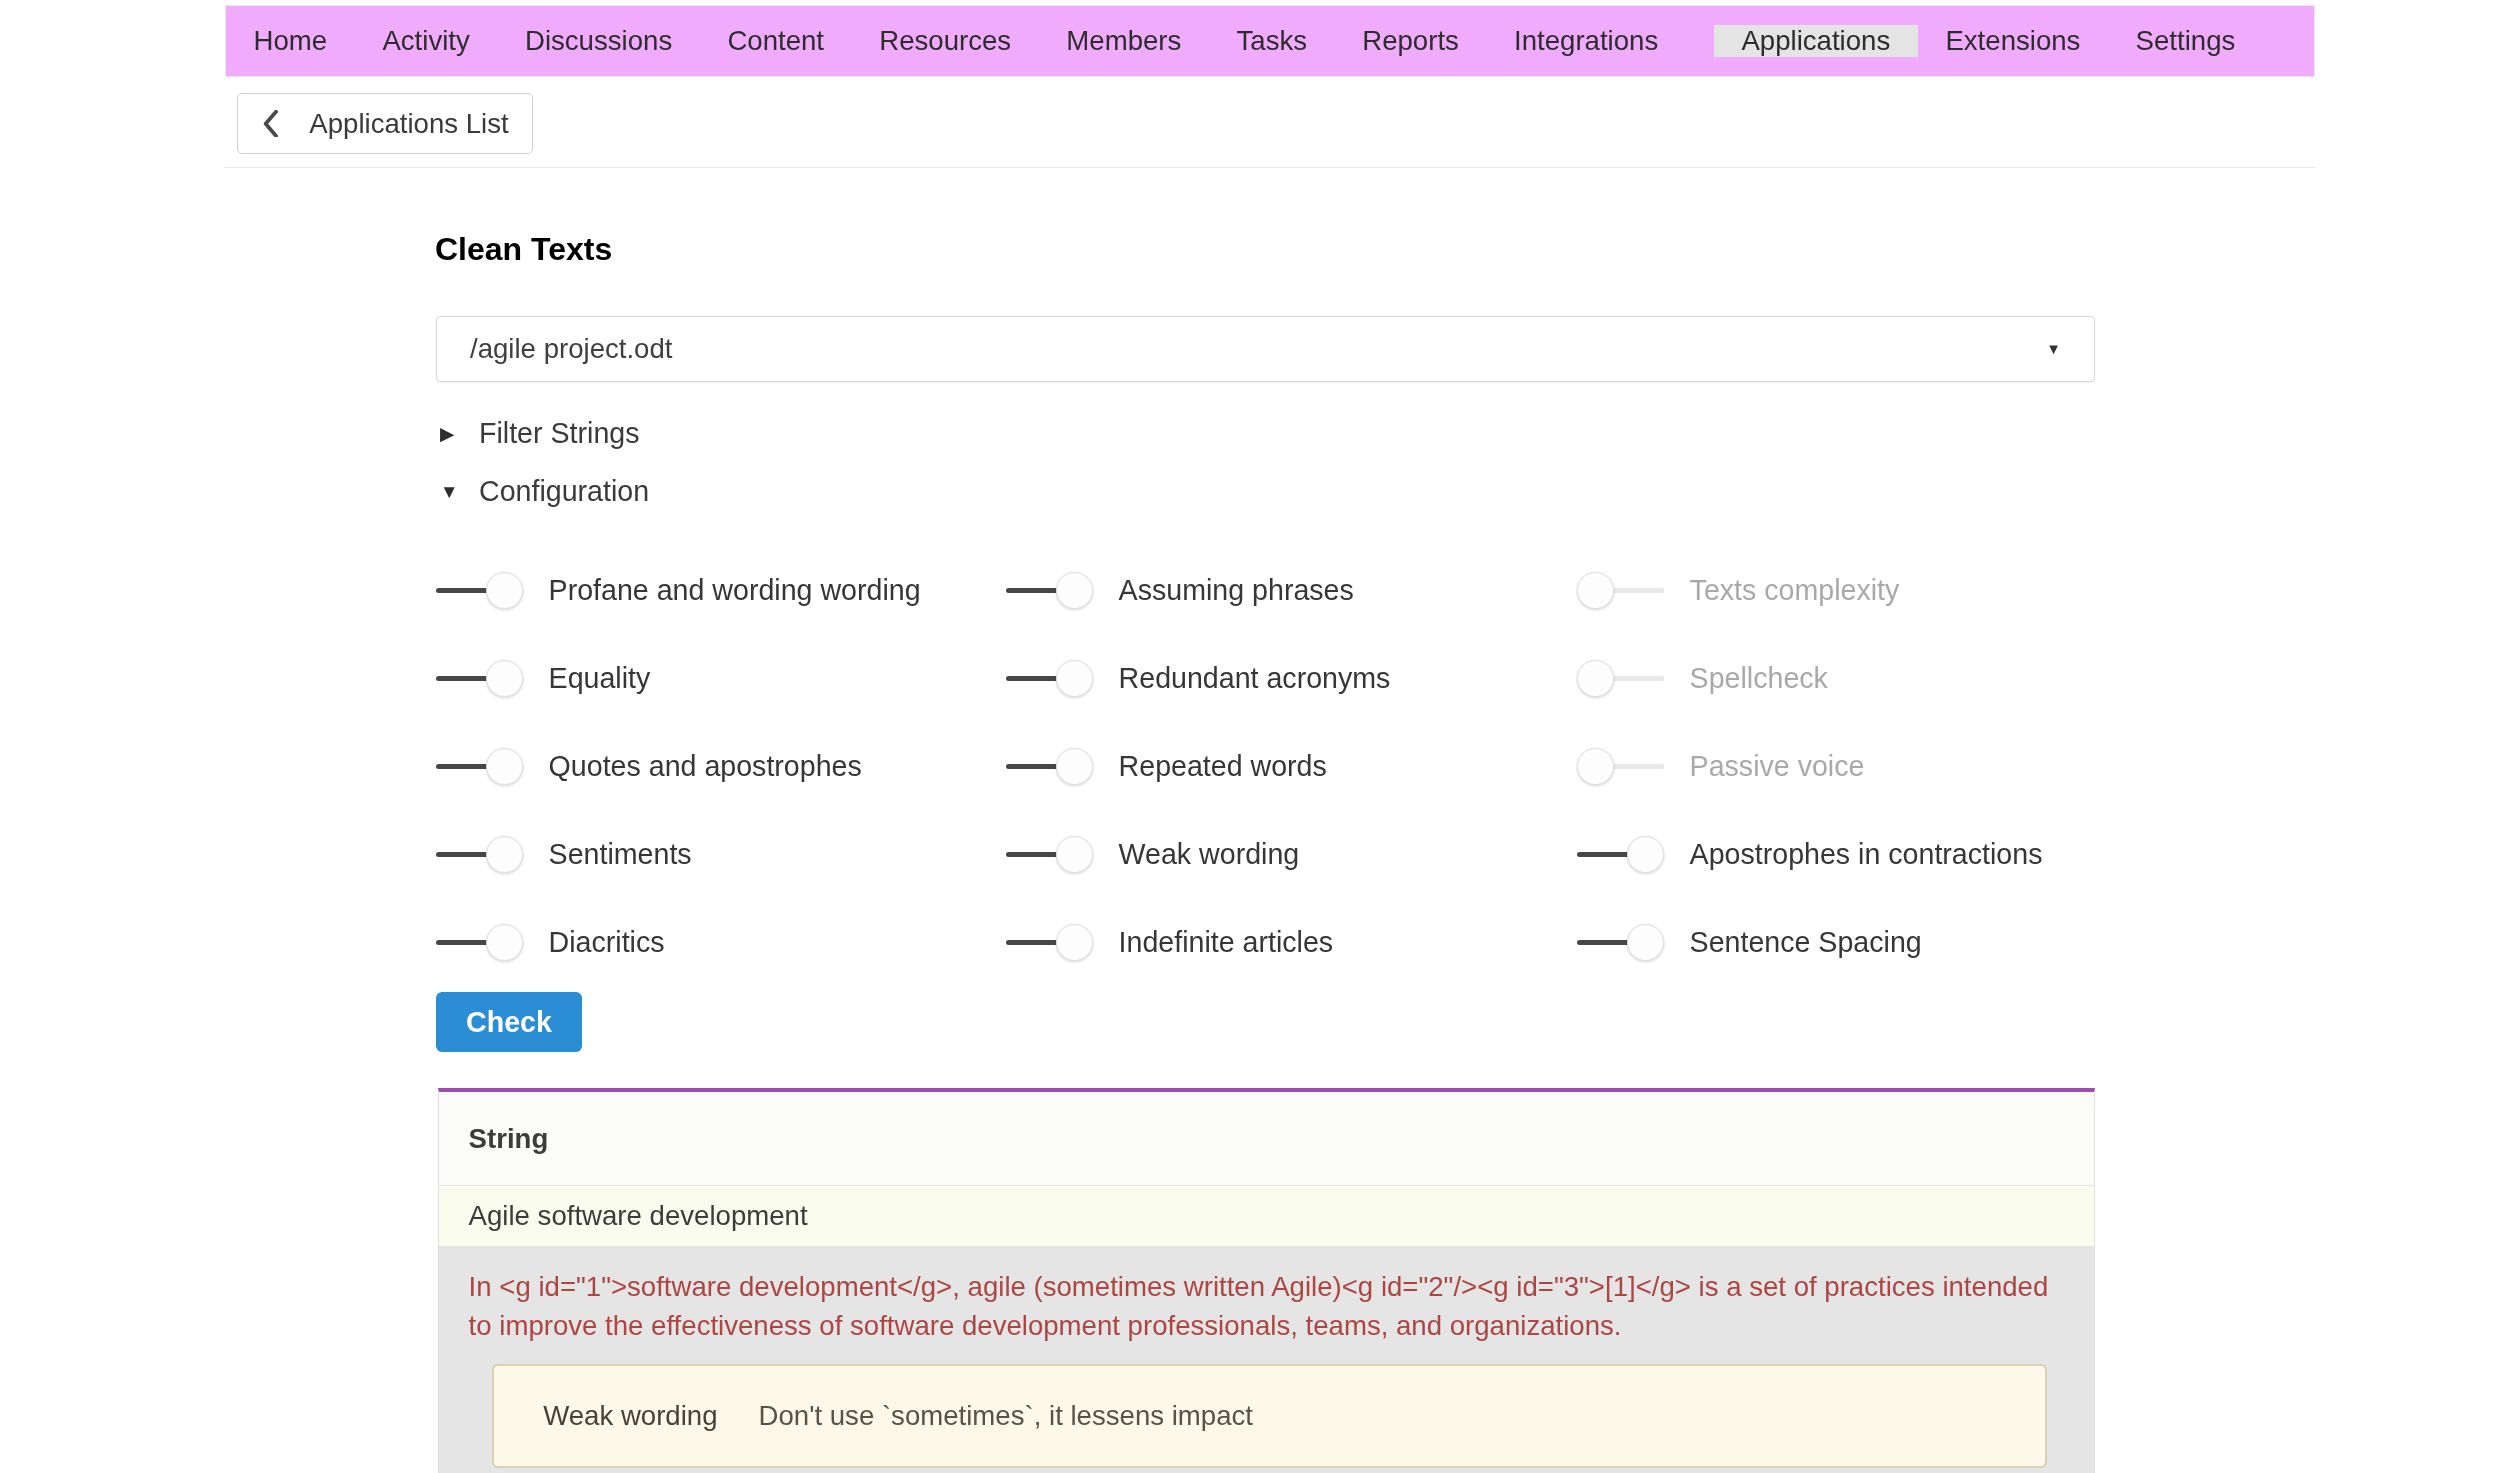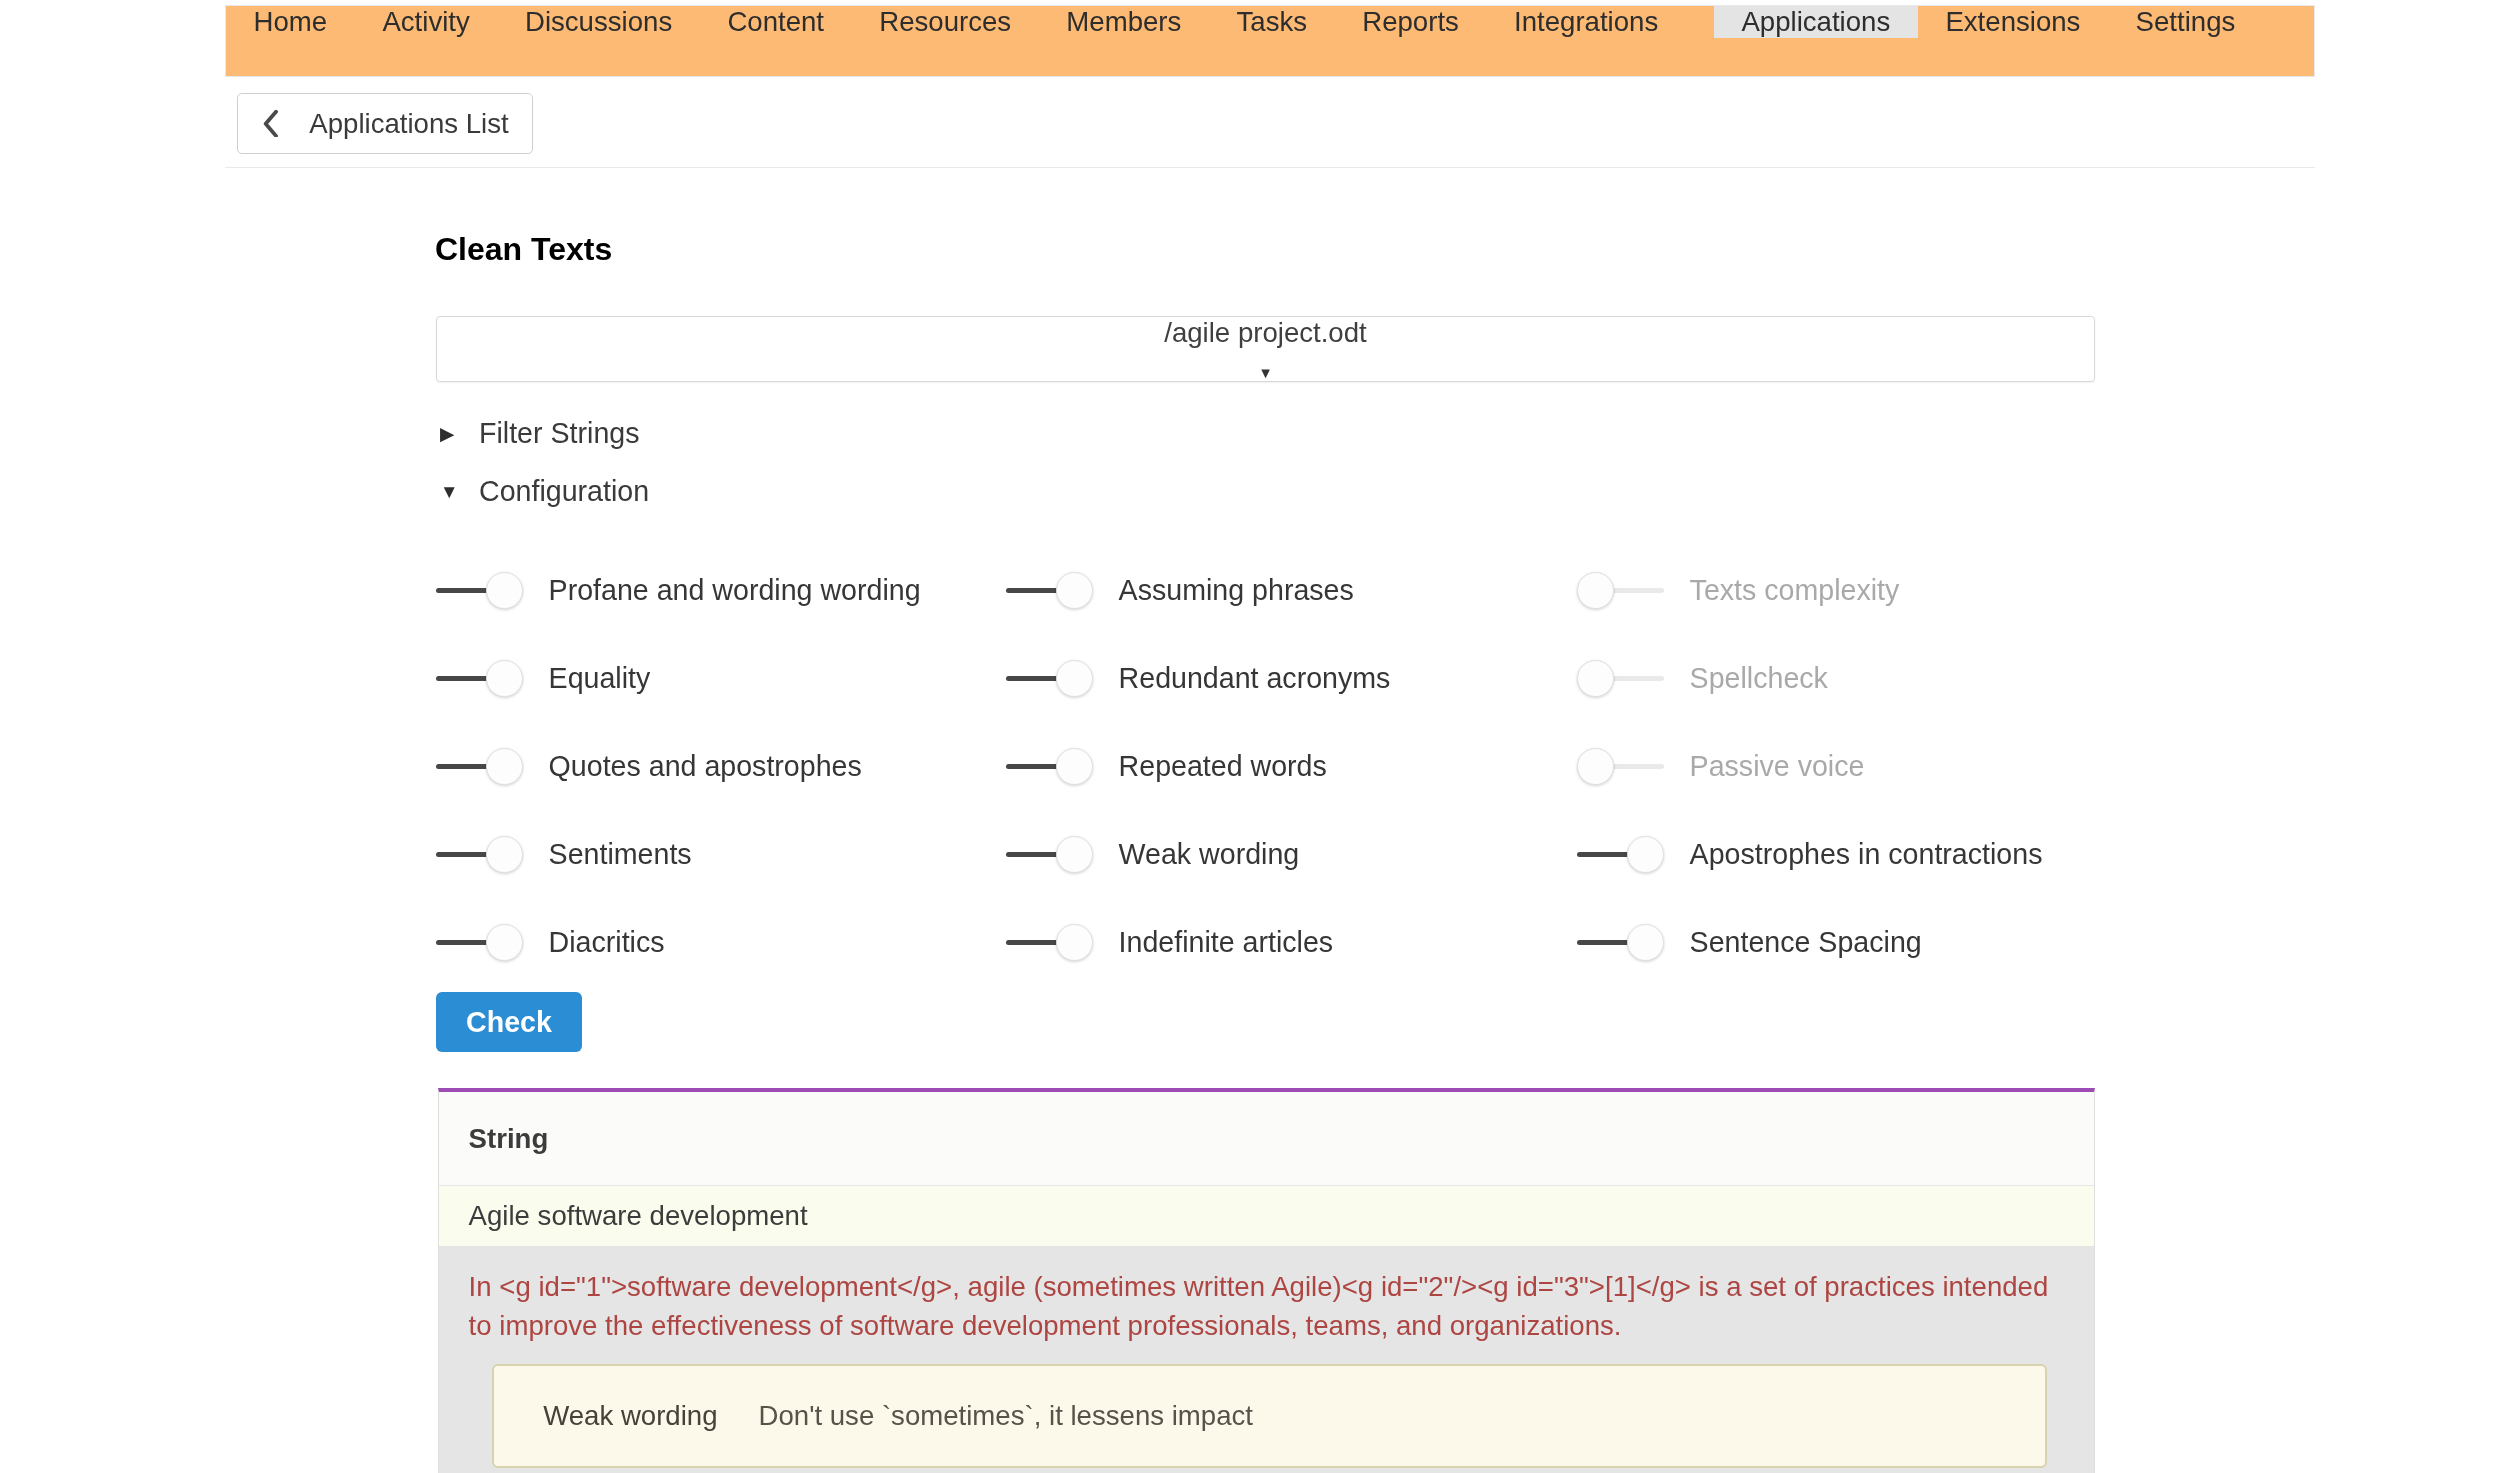--- a/index.html
+++ b/index.html
@@ -2,41 +2,41 @@
 <html><head>
 <meta charset="utf-8">
 <style>
   * { margin:0; padding:0; box-sizing:border-box; }
   html,body { width:2511px; height:1474px; background:#ffffff; overflow:hidden;
               font-family:"Liberation Sans", sans-serif; }
   #app { position:relative; width:2511px; height:1474px; background:#fff; }
 
   
   .navbar { position:absolute; left:225px; top:4.9px; width:2090px; height:72px;
-            background:#fdba74; border:1px solid #e9e9e9; display:flex; align-items:flex-start; }
+            background:#f0abfc; border:1px solid #e9e9e9; display:flex; align-items:center; }
   .nav-tab { display:flex; align-items:center; padding:0 27.6px; font-size:27.6px; color:#2d2d2d;
              cursor:pointer; white-space:nowrap; }
   .nav-tab.active { background:#e4e4e4;margin-left:28px; }
 
   
   .back-btn { position:absolute; left:237px; top:93px; height:61px; width:296px;
               background:#fff; border:1px solid #cfcfcf; border-radius:4.9px;
               display:flex; align-items:center; padding-left:24px; cursor:pointer; }
   .back-btn svg { margin-right:29.6px; }
   .back-label { font-size:27.6px; color:#3a3a3a; }
 
   .top-divider { position:absolute; left:225px; top:167px; width:2090px; height:1px; background:#e9e9e9; }
 
   
   .page-title { position:absolute; left:435px; top:231px; font-size:32px; font-weight:700; color:#000000; }
 
   .file-select { position:absolute; left:436px; top:316px; width:1659px; height:66px;
                  background:#fff; border:1px solid #d8d8d8; border-radius:3.9px;
                  box-shadow:0 1px 2px rgba(0,0,0,0.06);
-                 display:flex; align-items:center; padding:0 33px; cursor:pointer;flex-direction:column; }
+                 display:flex; align-items:center; padding:0 33px; cursor:pointer; }
   .file-select .value { font-size:27.6px; color:#3f3f3f; flex:1; }
   .file-select .caret { font-size:14.8px; color:#333; }
 
   
   .section-head { position:absolute; left:440px; height:39px; display:flex; align-items:center;
                   cursor:pointer; }
   .section-head .tri { font-size:18.7px; color:#2e2e2e; width:39px; }
   .section-head .sec-label { font-size:28.6px; color:#3a3a3a; }
   #sec-filter { top:414px; }
   #sec-config { top:472px; }

